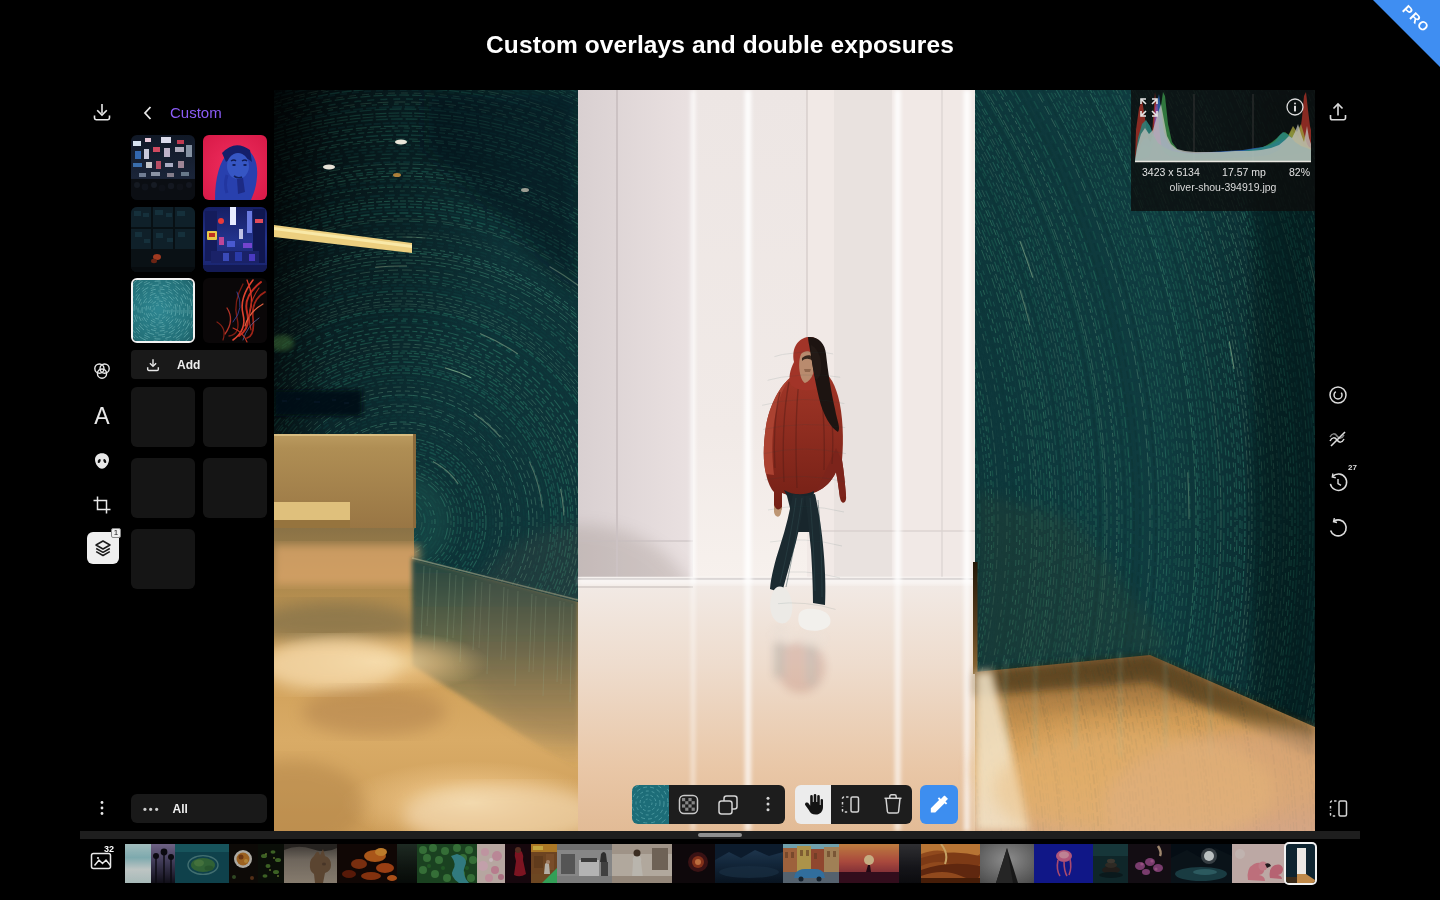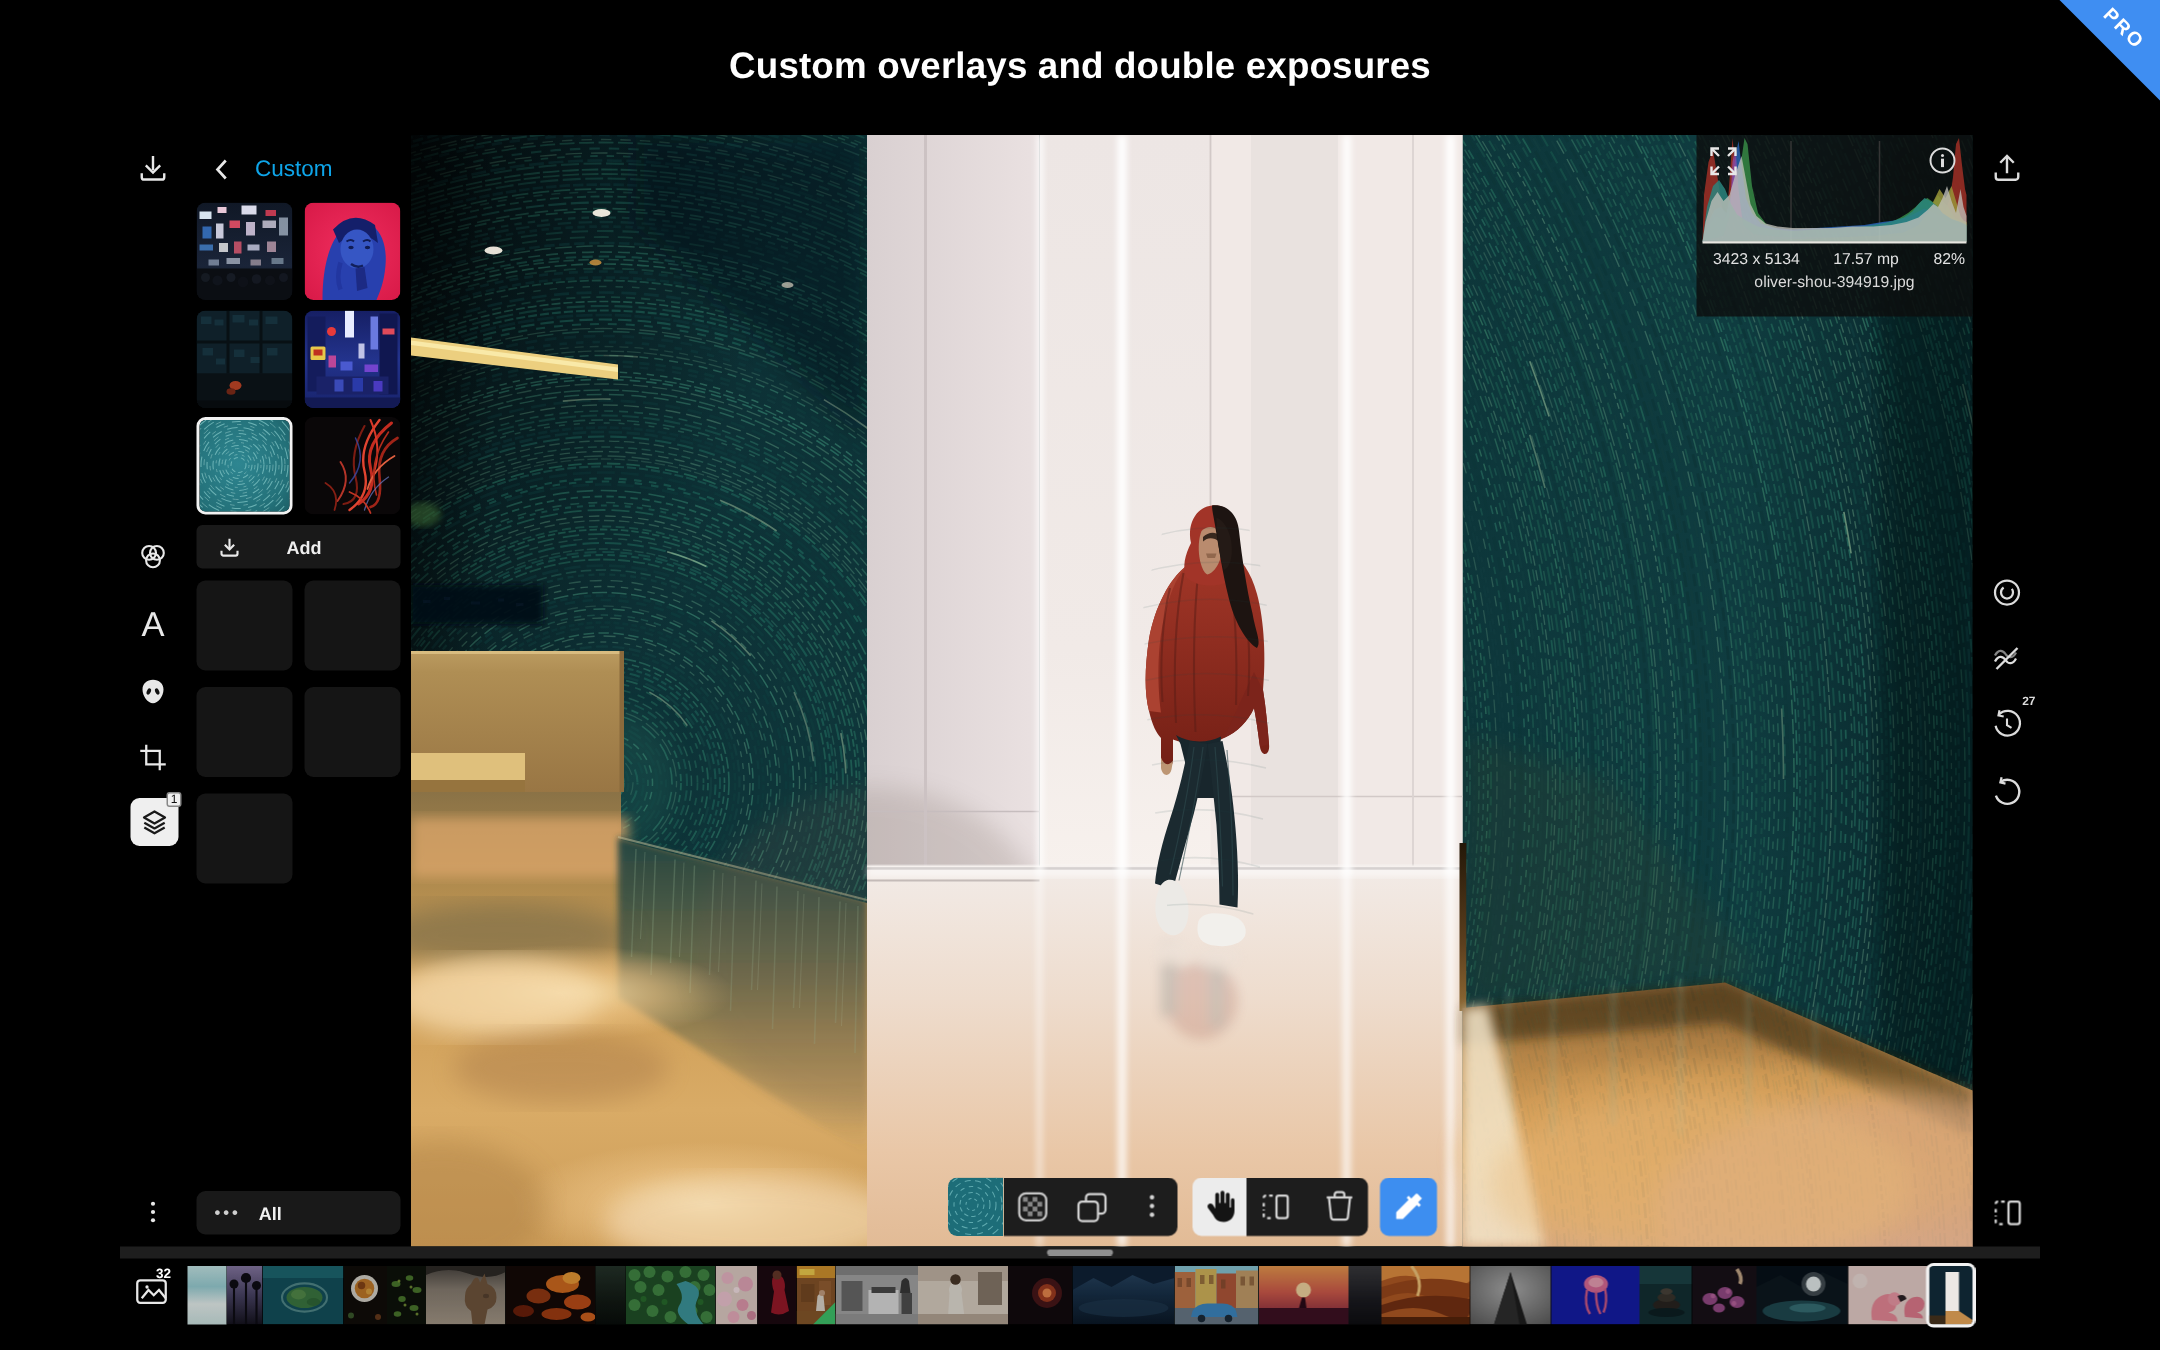--- a/index.html
+++ b/index.html
@@ -1,21 +1,21 @@
 <!DOCTYPE html>
 <html><head><meta charset="utf-8">
 <style>
 html,body{margin:0;padding:0;background:#000;width:1440px;height:900px;overflow:hidden;}
 *{box-sizing:border-box;}
 body{font-family:"Liberation Sans",sans-serif;-webkit-font-smoothing:antialiased;}
 .abs{position:absolute;}
 #title{position:absolute;left:0;right:0;top:31px;text-align:center;color:#fff;font-size:24.5px;font-weight:700;letter-spacing:.1px;}
 #pro{position:absolute;right:0;top:0;width:68px;height:68px;}
 .icn{position:absolute;width:32px;height:32px;display:flex;align-items:center;justify-content:center;}
-.phead{position:absolute;left:131px;top:100px;width:136px;height:26px;color:#0ea5e9;font-size:15px;}
+.phead{position:absolute;left:131px;top:100px;width:136px;height:26px;color:#8b5cf6;font-size:15px;}
 .thumb{position:absolute;width:64px;height:65px;border-radius:6px;overflow:hidden;}
 .thumb svg{display:block;}
 .addbtn{position:absolute;left:131px;top:350px;width:136px;height:29px;background:#191919;border-radius:4px;color:#efefef;font-size:12px;font-weight:700;display:flex;align-items:center;}
 .slot{position:absolute;width:64px;height:60px;background:#151515;border-radius:6px;}
 .allbtn{position:absolute;left:131px;top:794px;width:136px;height:29px;background:#191919;border-radius:6px;color:#efefef;font-size:12px;font-weight:700;display:flex;align-items:center;}
 #strip{position:absolute;left:80px;top:831px;width:1280px;height:8px;background:#1e1e1e;}
 #striph{position:absolute;left:698px;top:833px;width:44px;height:4px;background:#8f8f8f;border-radius:2px;}
 .fs{position:absolute;top:844px;height:39px;overflow:hidden;filter:brightness(.8) saturate(.95);}
 </style></head><body>
 <div id="title">Custom overlays and double exposures</div>
@@ -242,21 +242,21 @@
         <path d="M30 50 Q40 54 44 64" stroke="#c03424" stroke-width="1.2"></path>
       </g>
     </svg>
   </div>
 <div class="addbtn">
     <svg style="margin-left:14px;" width="16" height="16" viewBox="0 0 18 18" fill="none" stroke="#e8e8e8" stroke-width="1.6">
       <path d="M9 2.5v7"></path>
       <path d="M5.5 7 9 10.5 12.5 7"></path>
       <path d="M3 11.5v2.2a1.4 1.4 0 0 0 1.4 1.4h9.2a1.4 1.4 0 0 0 1.4-1.4v-2.2"></path>
     </svg>
-    <span style="margin-left:30px;text-align:right;">Add</span>
+    <span style="margin-left:16px;text-align:right;">Add</span>
   </div>
 <div class="slot" style="left:131px;top:387px;"></div>
 <div class="slot" style="left:203px;top:387px;"></div>
 <div class="slot" style="left:131px;top:458px;"></div>
 <div class="slot" style="left:203px;top:458px;"></div>
 <div class="slot" style="left:131px;top:529px;"></div>
 <div class="allbtn">
     <span style="margin-left:12px;letter-spacing:2px;color:#cfcfcf;font-size:11px;">•••</span>
     <span style="margin-left:12px;">All</span>
   </div>

